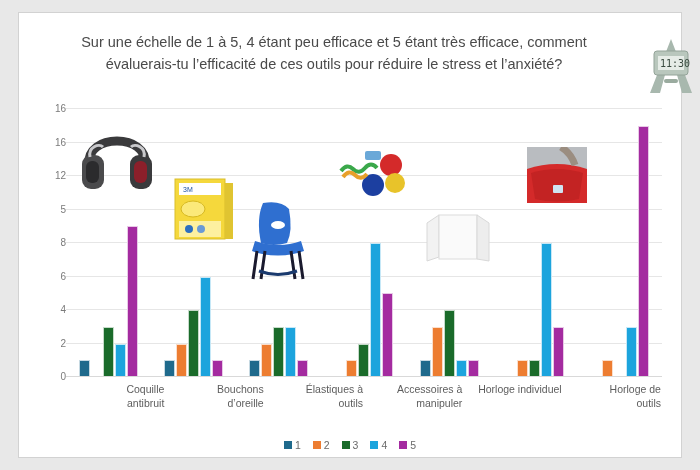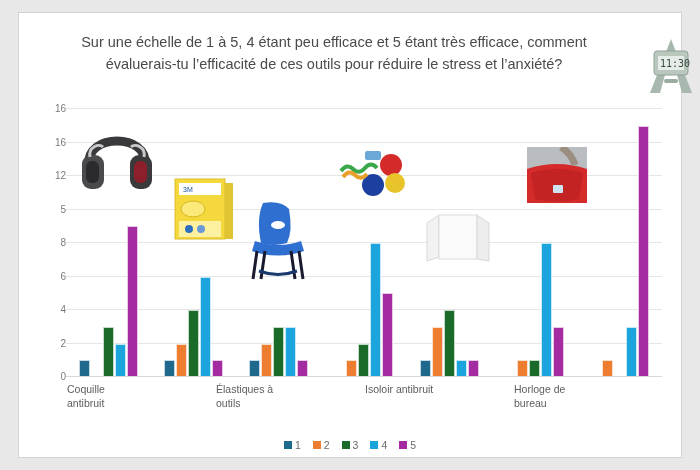--- a/index.html
+++ b/index.html
@@ -76,21 +76,21 @@
   .clip{position:absolute;}
   
   #x-labels{
     position:absolute;
     left:47px;top:370px;
     width:596px;
     display:flex;
   }
   .x-label{
     flex:1 1 0;
-    text-align:left;
+    text-align:right;
     font-size:10.5px;
     line-height:1.32;
     color:#5d5d5d;
     white-space:pre-line;
     padding:0 1px;
     box-sizing:border-box;
   }
   
   #legend{
     position:absolute;
@@ -247,25 +247,29 @@
           <div class="bar" style="height: 18.75%; background: rgb(28, 164, 221);"></div>
           <div class="bar" style="height: 93.75%; background: rgb(164, 43, 160);"></div>
         </div>
       </div>
     <div id="axis-baseline"></div>
   </div>
 
   <div id="x-labels">
       <div class="x-label">Coquille
 antibruit</div>
+      <div class="x-label">Bouchons
+d’oreille</div>
       <div class="x-label">Élastiques à
 outils</div>
-      <div class="x-label">Isoloir antibruit</div>
+      <div class="x-label">Accessoires à
+manipuler</div>
+      <div class="x-label">Horloge individuel</div>
       <div class="x-label">Horloge de
-bureau</div>
+outils</div>
     </div>
 
   <div id="legend">
       <div class="legend-item">
         <span class="legend-swatch" style="background: rgb(31, 106, 140);"></span>
         <span class="legend-label">1</span>
       </div>
       <div class="legend-item">
         <span class="legend-swatch" style="background: rgb(237, 125, 49);"></span>
         <span class="legend-label">2</span>

